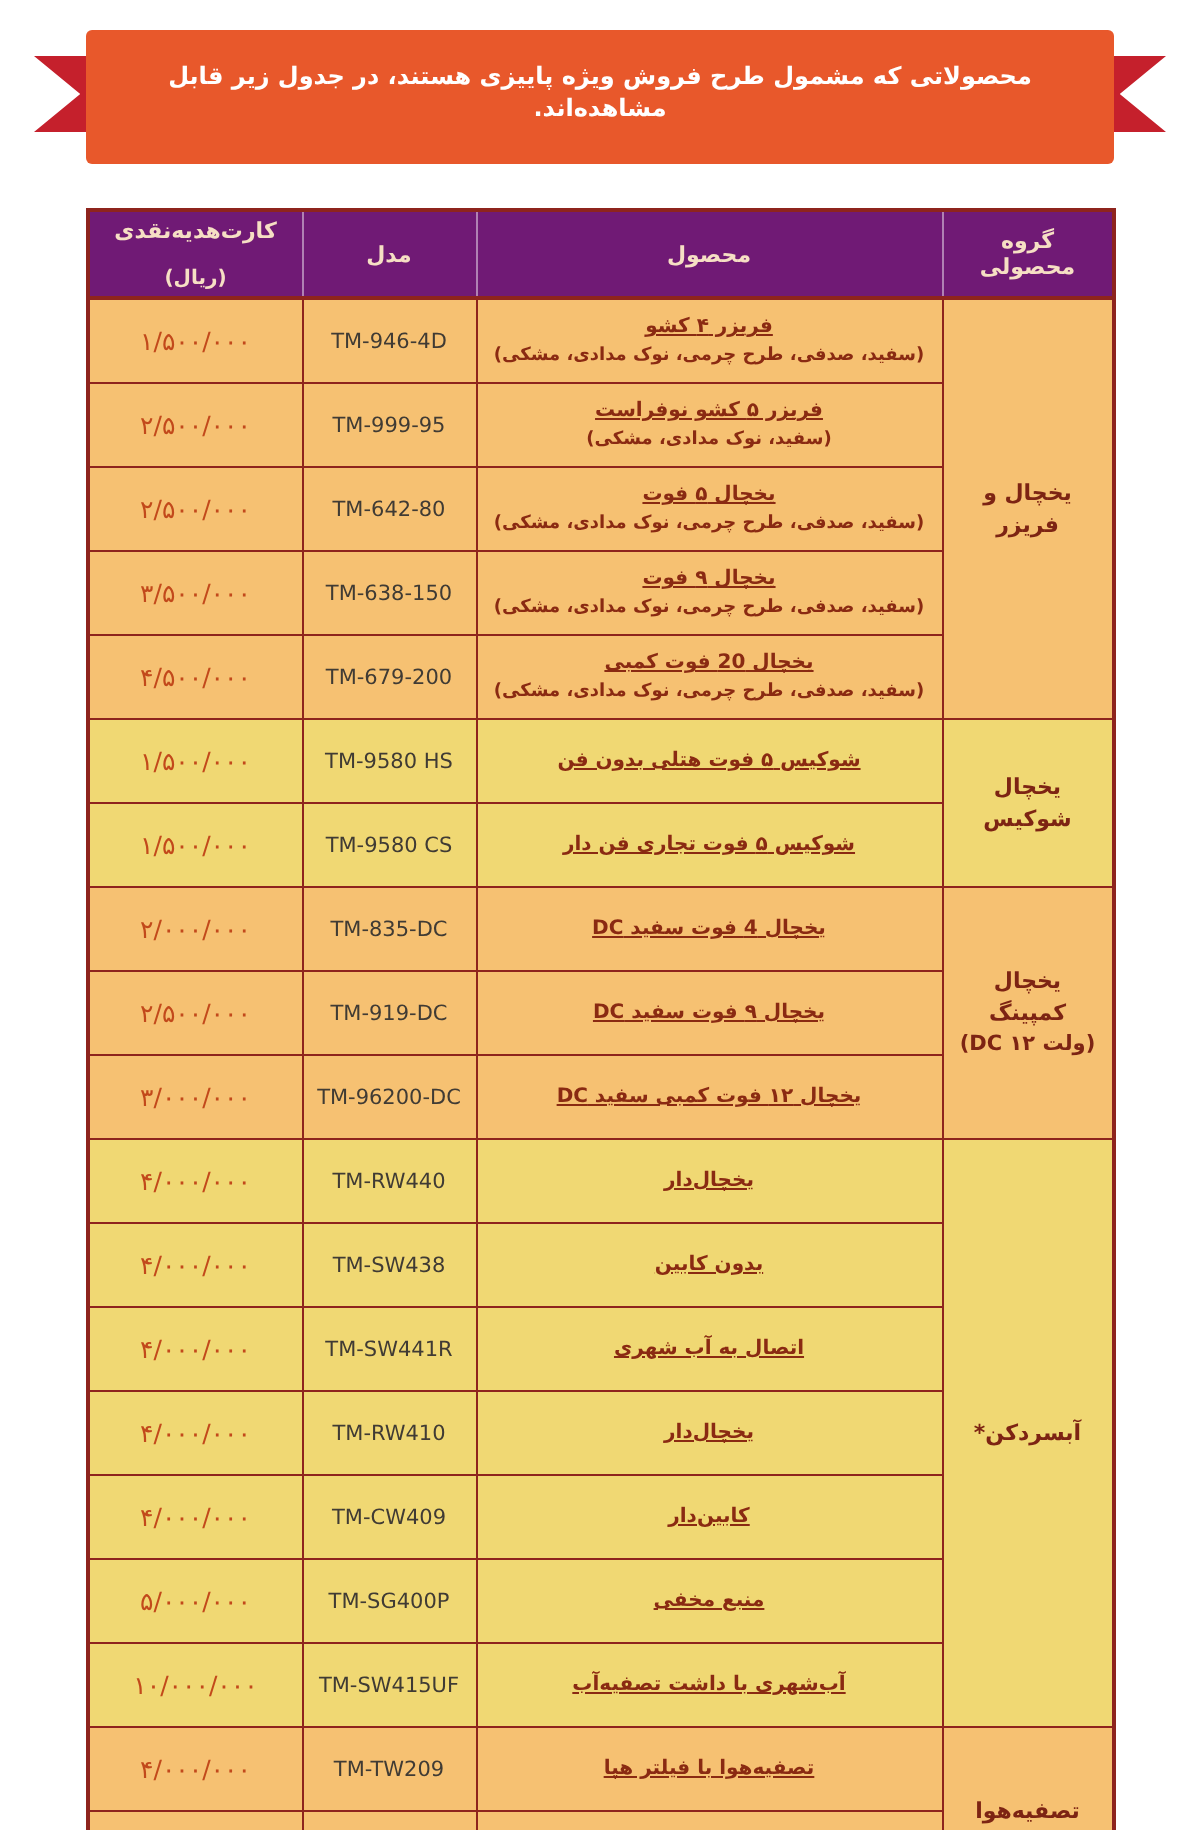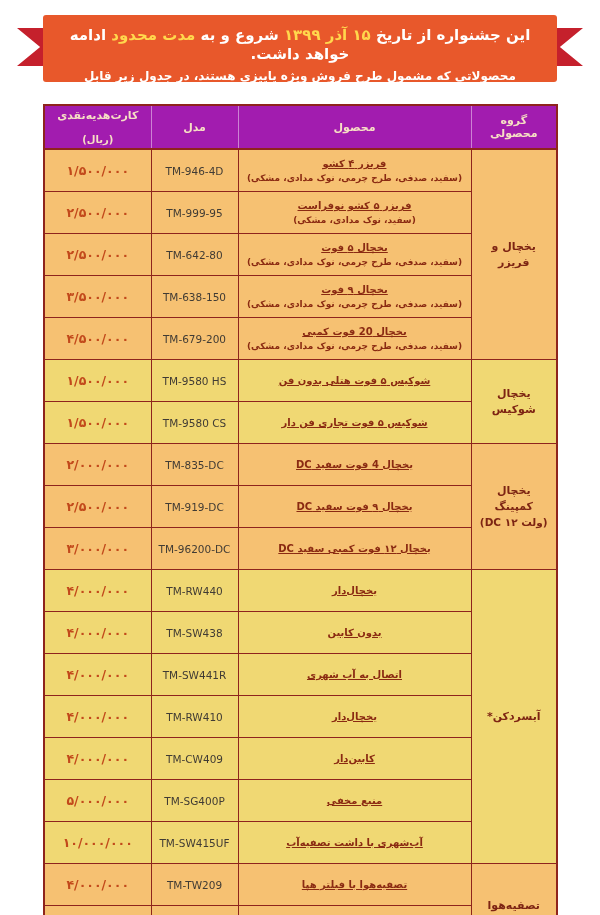--- a/index.html
+++ b/index.html
@@ -21,49 +21,48 @@
   .banner-line1{font-size:15px;font-weight:bold;line-height:1.25;}
   .banner-line1 .hl{color:#ffd84d;}
   .banner-line2{font-size:12px;font-weight:bold;line-height:1.3;margin-top:5px;}
   
   table.price-table{
     border-collapse:collapse;table-layout:fixed;
     width:513px;margin:22px 0 0 43px;direction:rtl;
     border:2px solid #8e241d;
   }
   .price-table th{
-    background:#a21caf;color:#f6dfc4;font-weight:bold;font-size:11px;
+    background:#701a75;color:#f6dfc4;font-weight:bold;font-size:11px;
     height:38px;padding:2px 4px;text-align:center;vertical-align:middle;
     border:1px solid #8e241d;
     border-left:1px solid rgba(255,255,255,.45);
     border-right:1px solid rgba(255,255,255,.45);
     border-bottom:2px solid #8e241d;
   }
   .price-table th .th-sub{font-size:10px;margin-top:12px;}
   .price-table td{
     border:1px solid #8e241d;height:37px;padding:2px 5px;
     text-align:center;vertical-align:middle;
   }
   tr.tone-peach td{background:#f6c172;}
   tr.tone-yellow td{background:#f0d873;}
   .p-name{color:#8a2a12;font-size:10px;font-weight:bold;line-height:1.35;text-decoration:underline;}
   .p-var{color:#8a2a12;font-size:9px;font-weight:bold;line-height:1.35;margin-top:1px;}
   .cell-model{direction:ltr;color:#403b34;font-size:10.5px;}
-  .cell-price{color:#c2491b;font-size:12.5px;font-weight:bold;letter-spacing:.5px;}
+  .cell-price{color:#c2491b;font-size:12.5px;font-weight:normal;letter-spacing:.5px;}
   .cell-group{color:#7d2413;font-size:11px;font-weight:bold;line-height:1.45;}
   .cell-group .group-sub{direction:ltr;font-size:10.5px;}
 </style>
 </head>
 <body>
 
 <div class="banner-wrap">
   <div class="ribbon-tail left"></div>
   <div class="ribbon-tail right"></div>
   <div class="banner">
-    <div class="banner-line1"><span>این جشنواره از تاریخ </span><span class="hl">۱۵ آذر ۱۳۹۹</span><span> شروع و به </span><span class="hl">مدت محدود</span><span> ادامه خواهد داشت.</span></div>
     <div class="banner-line2">محصولاتی که مشمول طرح فروش ویژه پاییزی هستند، در جدول زیر قابل مشاهده‌اند.</div>
   </div>
 </div>
 
 <table class="price-table">
   <colgroup>
     <col style="width:86px">
       <col style="width:233px">
       <col style="width:87px">
       <col style="width:107px">

